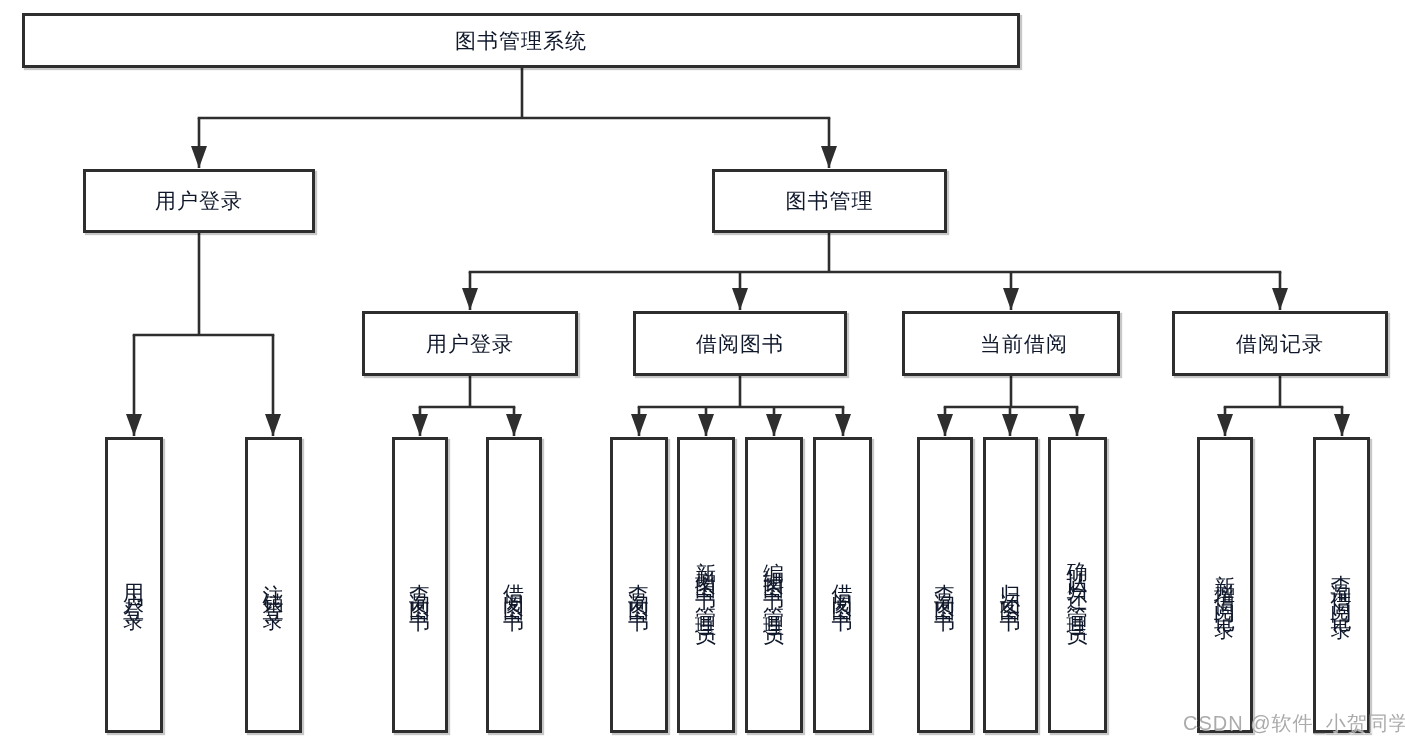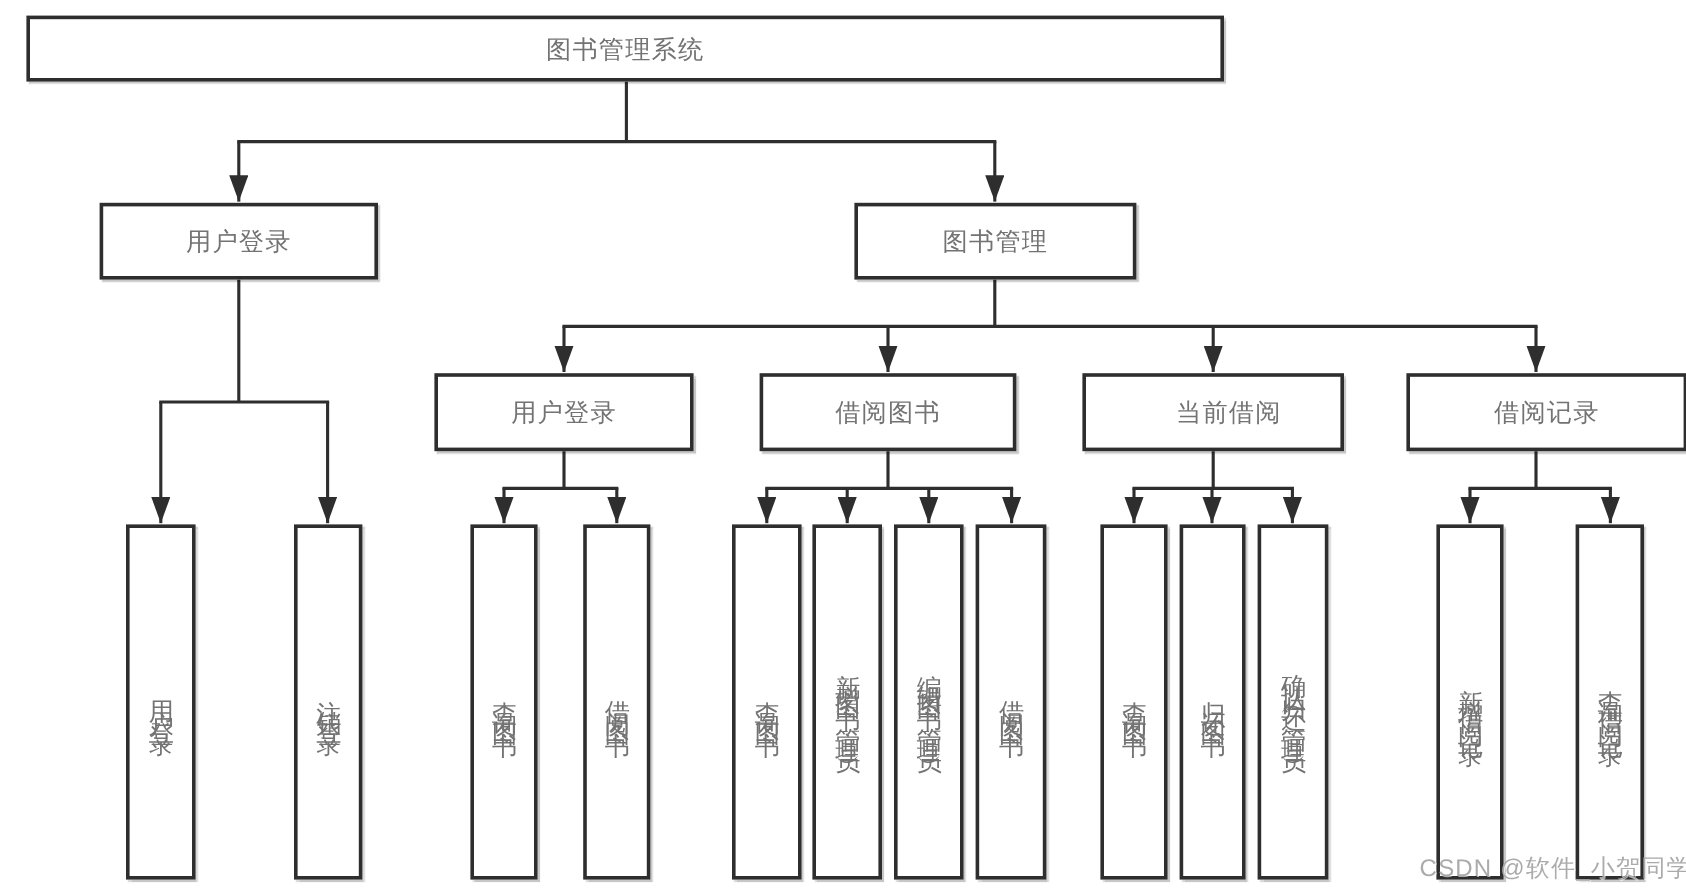--- a/index.html
+++ b/index.html
@@ -19,21 +19,21 @@
   }
   .box {
     position: absolute;
     box-sizing: border-box;
     background: #ffffff;
     border: 3px solid #2e2e2e;
     box-shadow: 2px 2px 1px rgba(0,0,0,0.22);
     display: flex;
     align-items: center;
     justify-content: center;
-    color: #737373;
+    color: #0f172a;
     z-index: 1;
   }
   .hlabel { font-size: 21px; letter-spacing: 1px; white-space: nowrap; }
   .leaf .vlabel {
     writing-mode: vertical-rl;
     text-orientation: mixed;
     font-size: 21px;
     letter-spacing: 9px;
     line-height: 1;
   }
@@ -111,21 +111,21 @@
 
   <div class="box" style="left:362px; top:311px; width:216px; height:65px;">
     <span class="hlabel">用户登录</span>
   </div>
   <div class="box" style="left:633px; top:311px; width:214px; height:65px;">
     <span class="hlabel">借阅图书</span>
   </div>
   <div class="box" style="left:902px; top:311px; width:218px; height:65px;padding-left:26px;">
     <span class="hlabel">当前借阅</span>
   </div>
-  <div class="box" style="left:1172px; top:311px; width:234px; height:65px;">
+  <div class="box" style="left:1172px; top:311px; width:216px; height:65px;">
     <span class="hlabel">借阅记录</span>
   </div>
 
   <div class="box leaf" style="left:105px; top:437px; width:58px; height:296px;">
     <span class="vlabel">用户登录</span>
   </div>
   <div class="box leaf" style="left:245px; top:437px; width:57px; height:296px;">
     <span class="vlabel">注销登录</span>
   </div>
 

